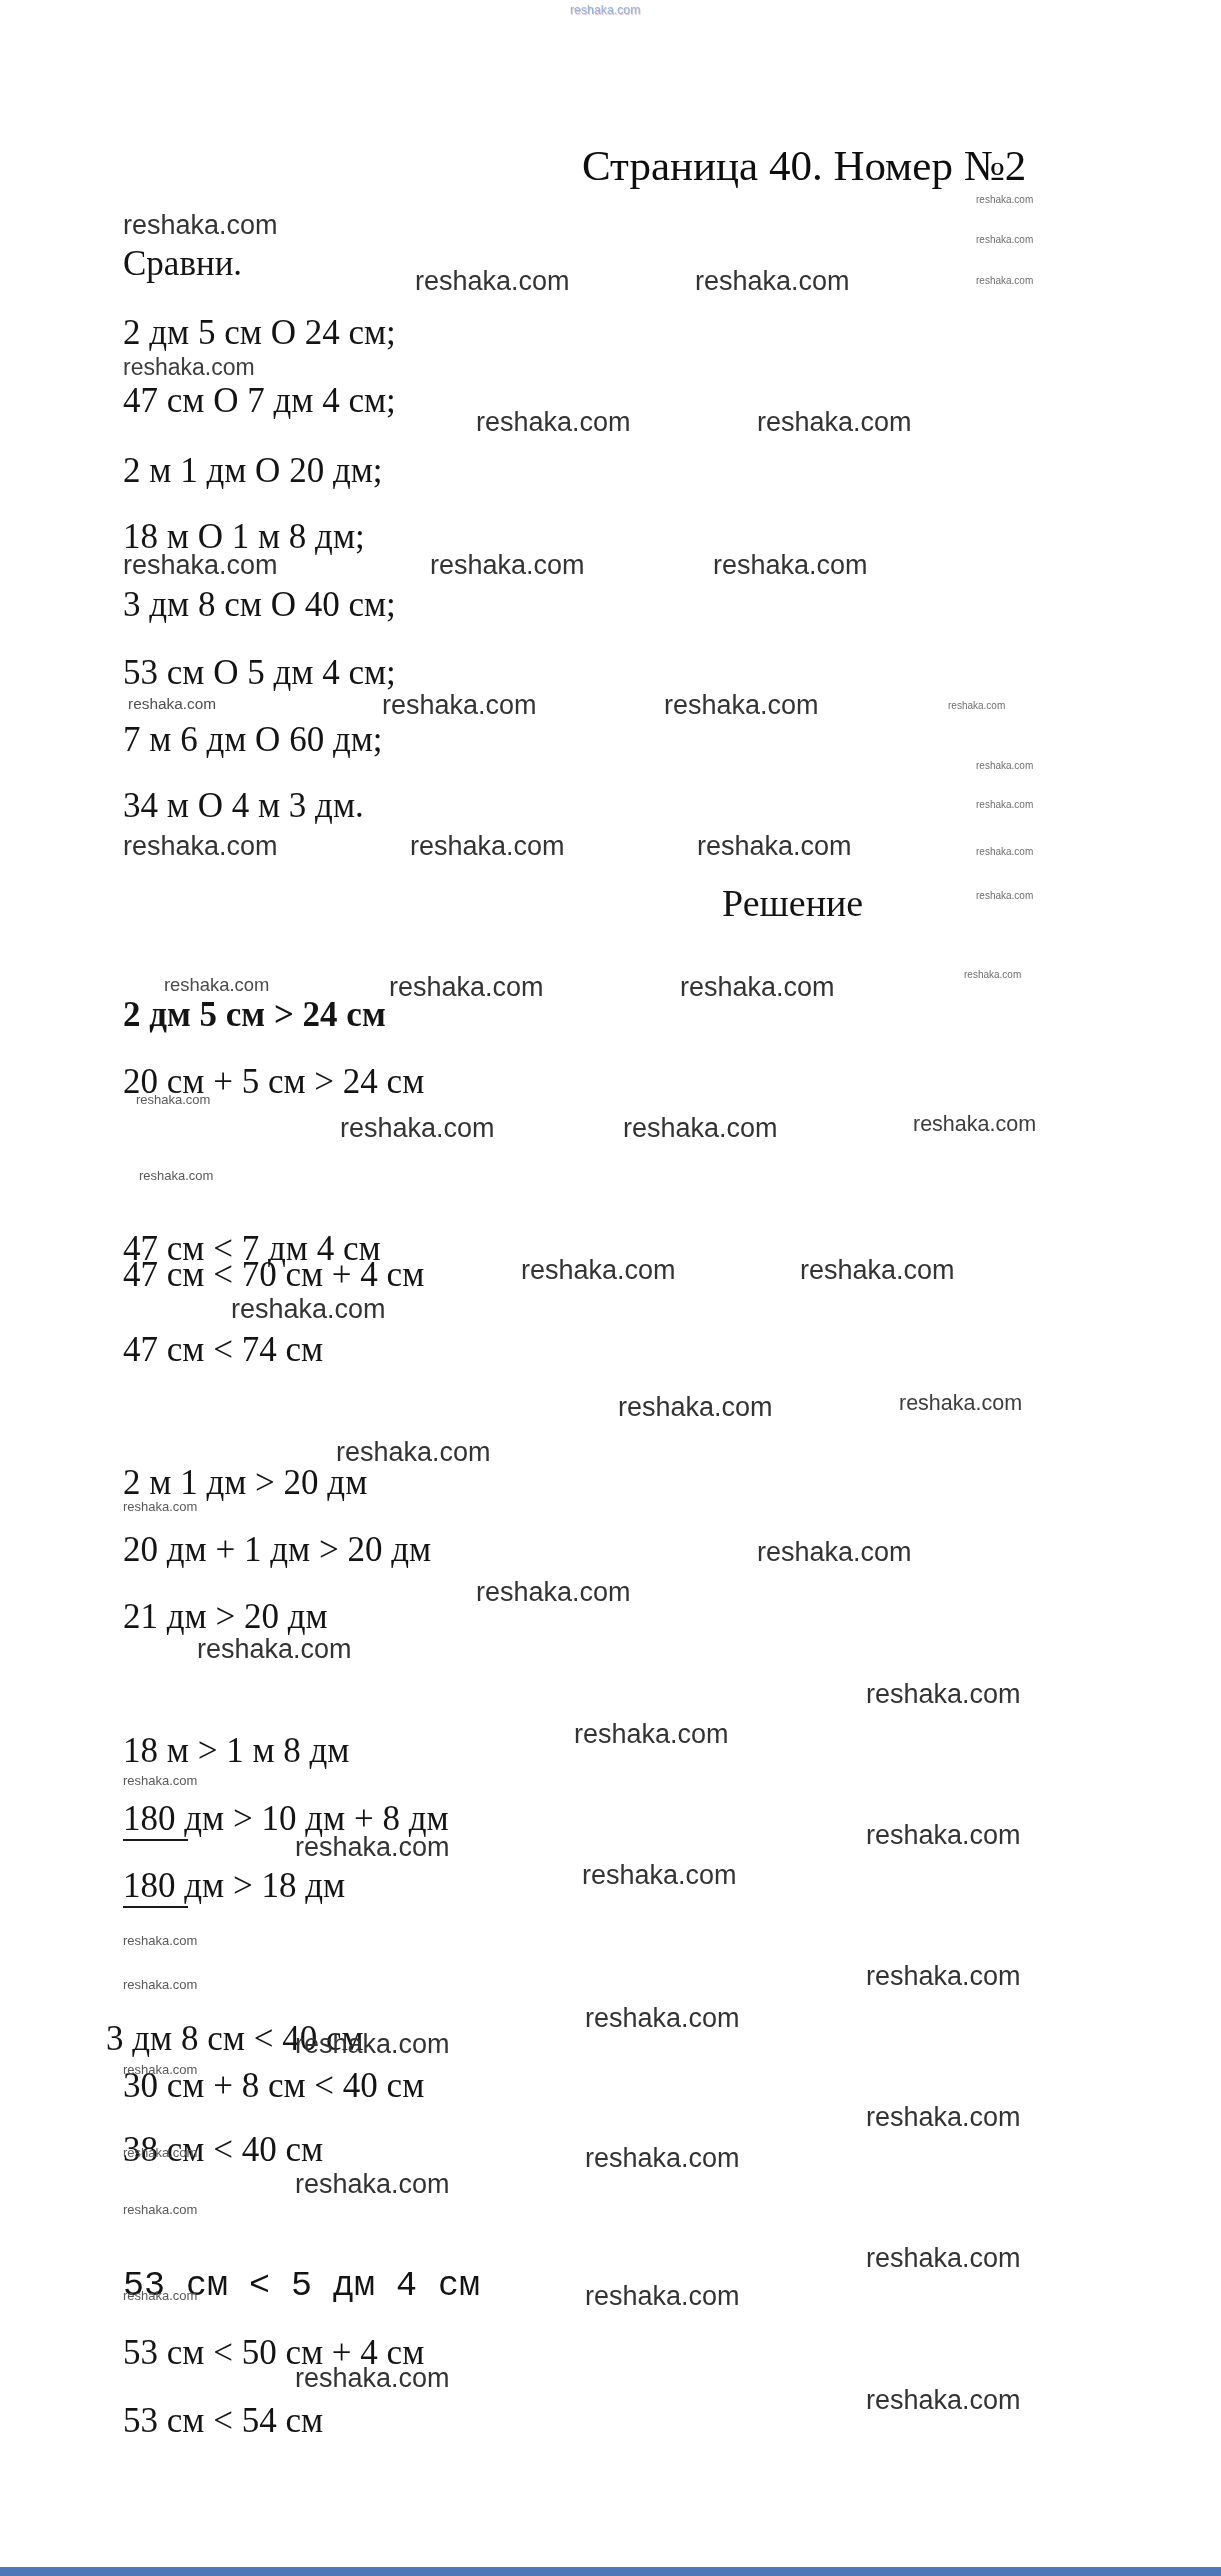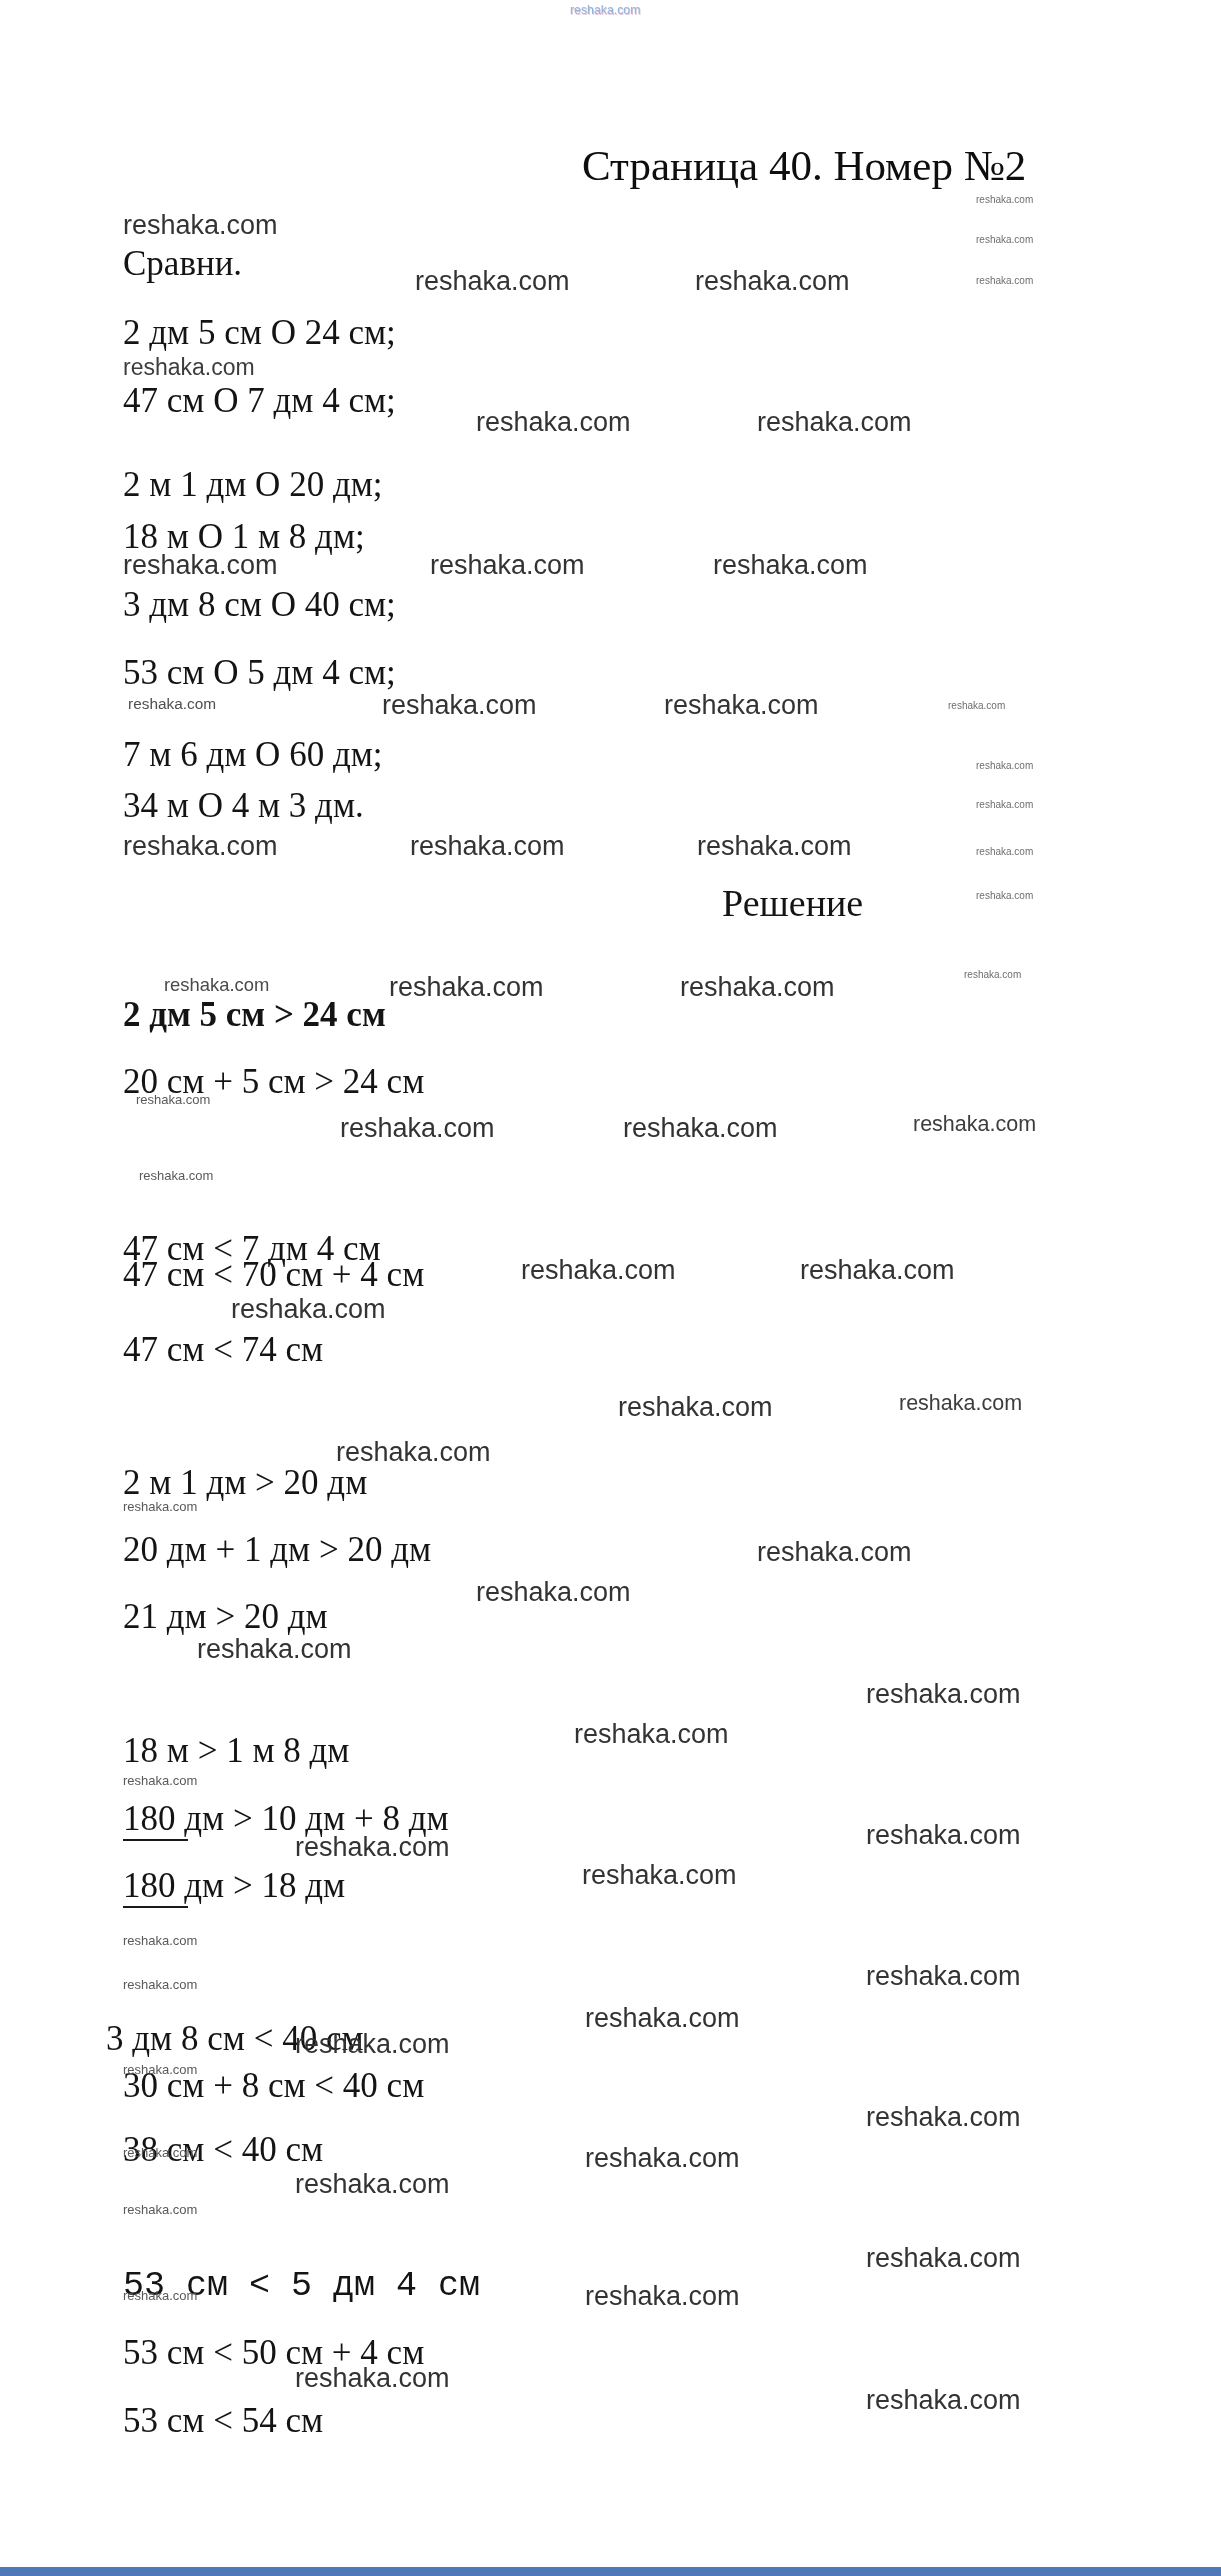--- a/index.html
+++ b/index.html
@@ -53,25 +53,25 @@
 </head>
 <body>
 
 <span class="site-logo" style="left:570px; top:3.1px;">reshaka.com</span>
 
 <div class="abs title" style="left:582px; top:141px;">Страница 40. Номер №2</div>
 
 <div class="abs prompt" style="left:123px; top:244px;">Сравни.</div>
 <div class="abs line" style="left:123px; top:313px;">2 дм 5 см О 24 см;</div>
 <div class="abs line" style="left:123px; top:381px;">47 см О 7 дм 4 см;</div>
-<div class="abs line" style="left:123px; top:465px;">2 м 1 дм О 20 дм;</div>
+<div class="abs line" style="left:123px; top:451px;">2 м 1 дм О 20 дм;</div>
 <div class="abs line" style="left:123px; top:517px;">18 м О 1 м 8 дм;</div>
 <div class="abs line" style="left:123px; top:585px;">3 дм 8 см О 40 см;</div>
 <div class="abs line" style="left:123px; top:653px;">53 см О 5 дм 4 см;</div>
-<div class="abs line" style="left:123px; top:720px;margin-top:15px;">7 м 6 дм О 60 дм;</div>
+<div class="abs line" style="left:123px; top:720px;">7 м 6 дм О 60 дм;</div>
 <div class="abs line" style="left:123px; top:786px;">34 м О 4 м 3 дм.</div>
 
 <div class="abs heading" style="left:722px; top:881px;">Решение</div>
 
 <div class="abs line" style="left:123px; top:995px;font-weight:bold;">2 дм 5 см &gt; 24 см</div>
 <div class="abs line" style="left:123px; top:1062px;">20 см + 5 см &gt; 24 см</div>
 
 <div class="abs line" style="left:123px; top:1197px;margin-top:32px;">47 см &lt; 7 дм 4 см</div>
 <div class="abs line" style="left:123px; top:1255px;">47 см &lt; 70 см + 4 см</div>
 <div class="abs line" style="left:123px; top:1330px;">47 см &lt; 74 см</div>

